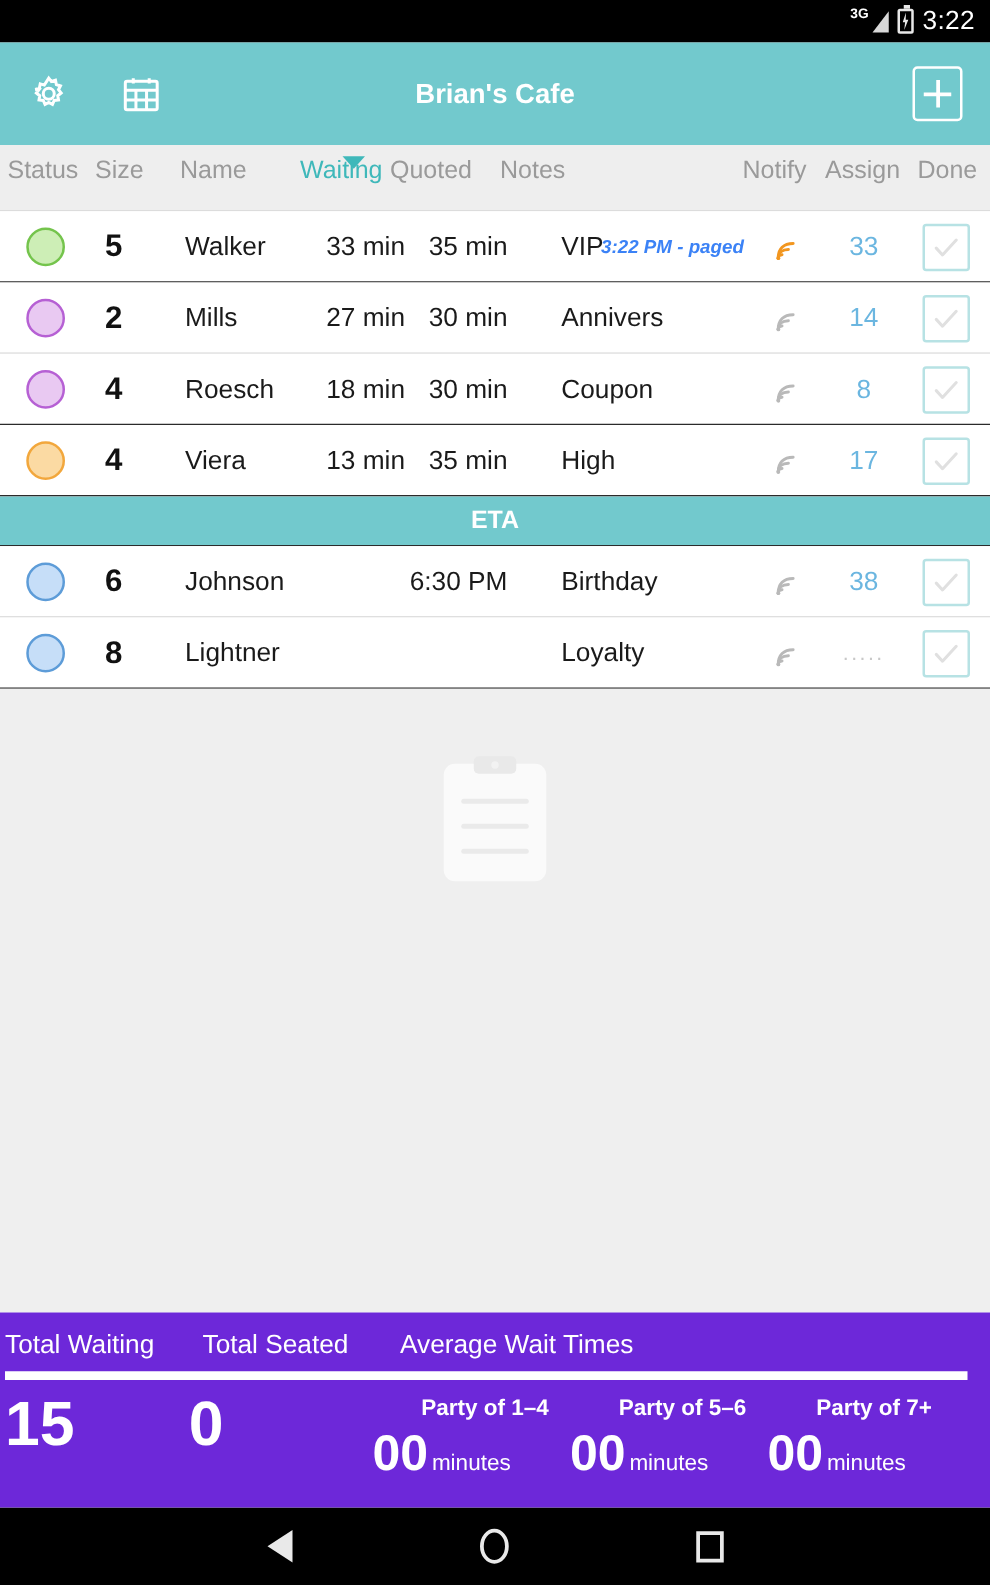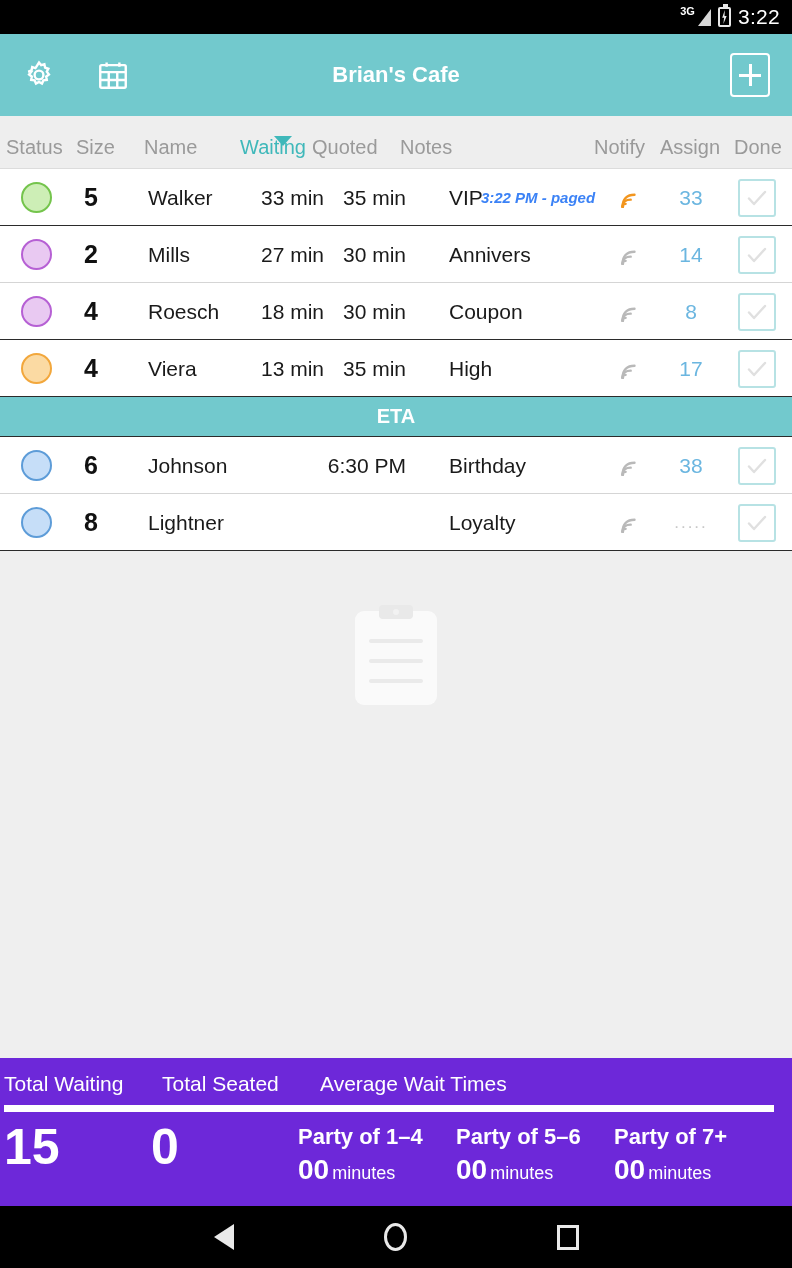--- a/index.html
+++ b/index.html
@@ -40,21 +40,21 @@
     border: 2.5px solid #ffffff; border-radius: 4px; display: flex; align-items: center; justify-content: center; }
   .plus-btn::before, .plus-btn::after { content: ""; position: absolute; background: #ffffff; }
   .plus-btn::before { width: 22px; height: 3px; }
   .plus-btn::after { width: 3px; height: 22px; }
 
   
   .colhead {
     height: 53px; background: #eeeeee; border-bottom: 1px solid #dcdcdc;
     position: relative; color: #9a9a9a; font-size: 20px;
   }
-  .colhead span { position: absolute; top: 20px; white-space: nowrap; }
+  .colhead span { position: absolute; top: 9px; white-space: nowrap; }
   .colhead .active { color: #3fb8ba; }
   .caret { position: absolute; top: 40px; width: 0; height: 0;
     border-left: 9px solid transparent; border-right: 9px solid transparent; border-top: 10px solid #3fb8ba; }
 
   
   .list { background: #ffffff; }
   .row { height: 57px; position: relative; background: #ffffff; border-bottom: 1px solid #2b2b2b; }
   .row.soft { border-bottom: 1px solid #d5d5d5; }
   .row > * { position: absolute; top: 0; height: 57px; display: flex; align-items: center; }
 
@@ -83,23 +83,23 @@
   .watermark { position: absolute; left: 50%; top: 52px; transform: translateX(-50%); opacity: .72; }
 
   
   .stats { background: #6d28d9; color: #ffffff; padding: 14px 18px 20px 4px; position: relative; }
   .stats-labels { display: flex; font-size: 21px; }
   .stats-rule { height: 7px; background: #ffffff; margin: 9px 0 12px 0; }
   .stats-values { display: flex; }
   .big { font-size: 50px; font-weight: bold; line-height: .95; }
   .avg-group { display: flex; }
   .avg-item { }
-  .avg-title { font-size: 22px; font-weight: bold; margin-bottom: 4px; }
+  .avg-title { font-size: 18px; font-weight: bold; margin-bottom: 4px; margin-left: 39px; }
   .avg-val { display: flex; align-items: baseline; }
-  .avg-num { font-size: 28px; font-weight: bold; }
+  .avg-num { font-size: 40px; font-weight: bold; }
   .avg-unit { font-size: 18px; margin-left: 3px; }
 
   
   .navbar { height: 62px; background: #000000; display: flex; align-items: center; justify-content: center; gap: 150px; }
   .nav-back { width: 0; height: 0; border-top: 13px solid transparent; border-bottom: 13px solid transparent; border-right: 20px solid #e9e9e9; }
   .nav-home { width: 23px; height: 28px; border: 3px solid #e9e9e9; border-radius: 50%; }
   .nav-recent { width: 22px; height: 25px; border: 3px solid #e9e9e9; }
 </style>
 </head>
 <body>

